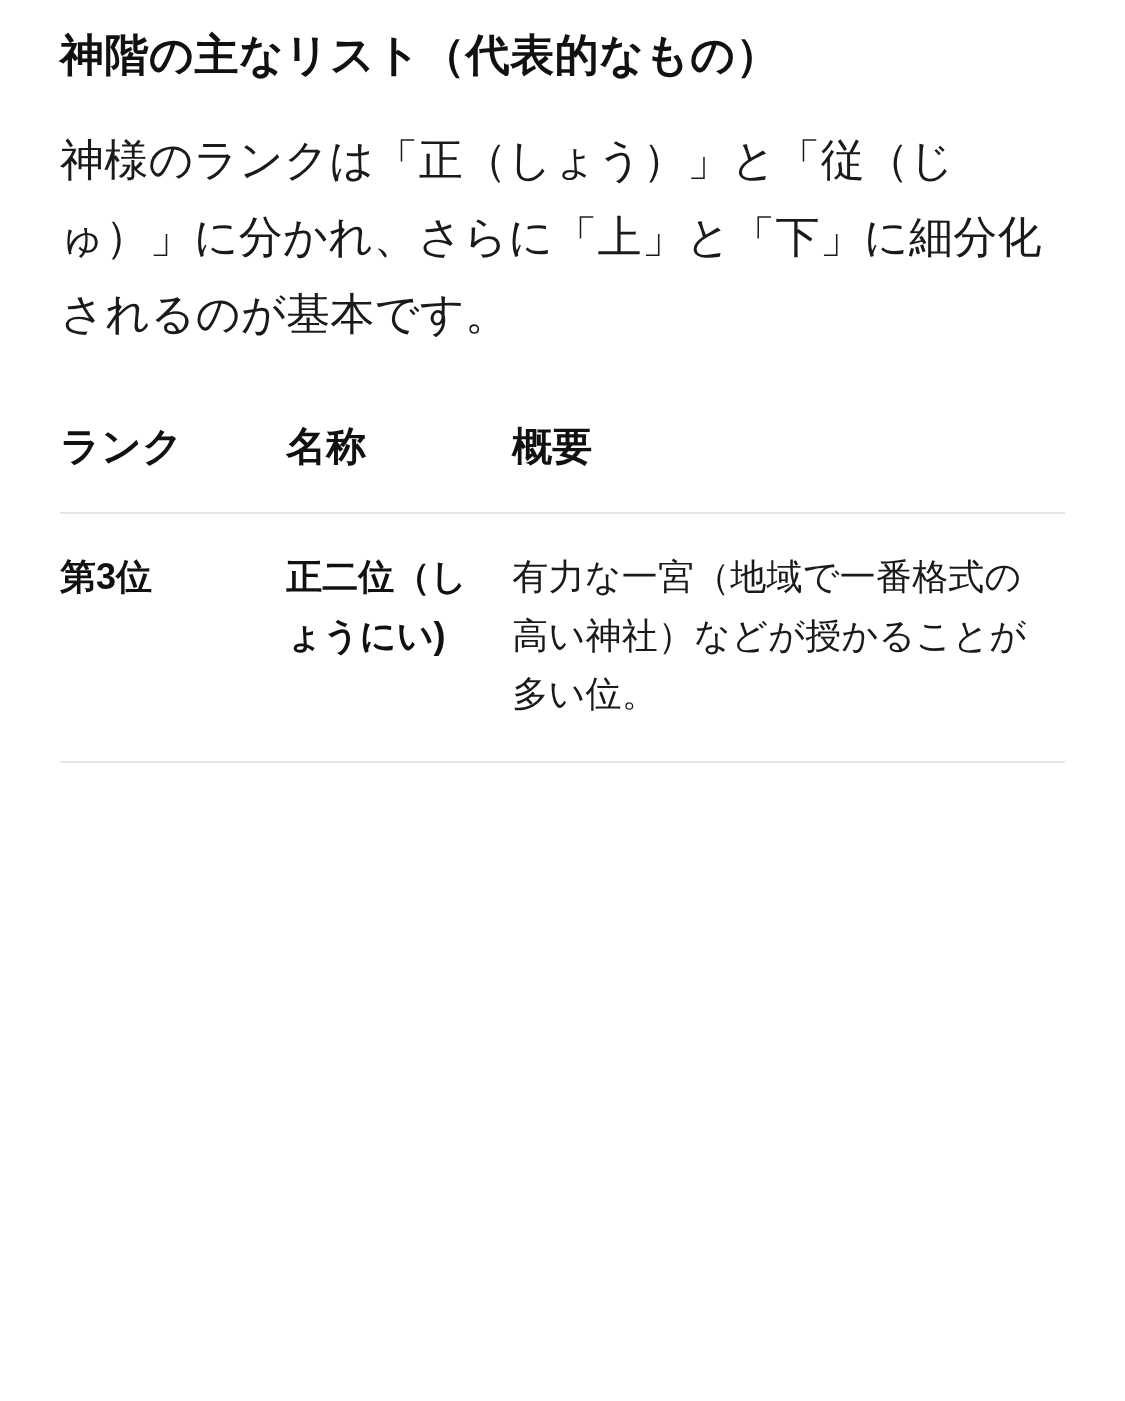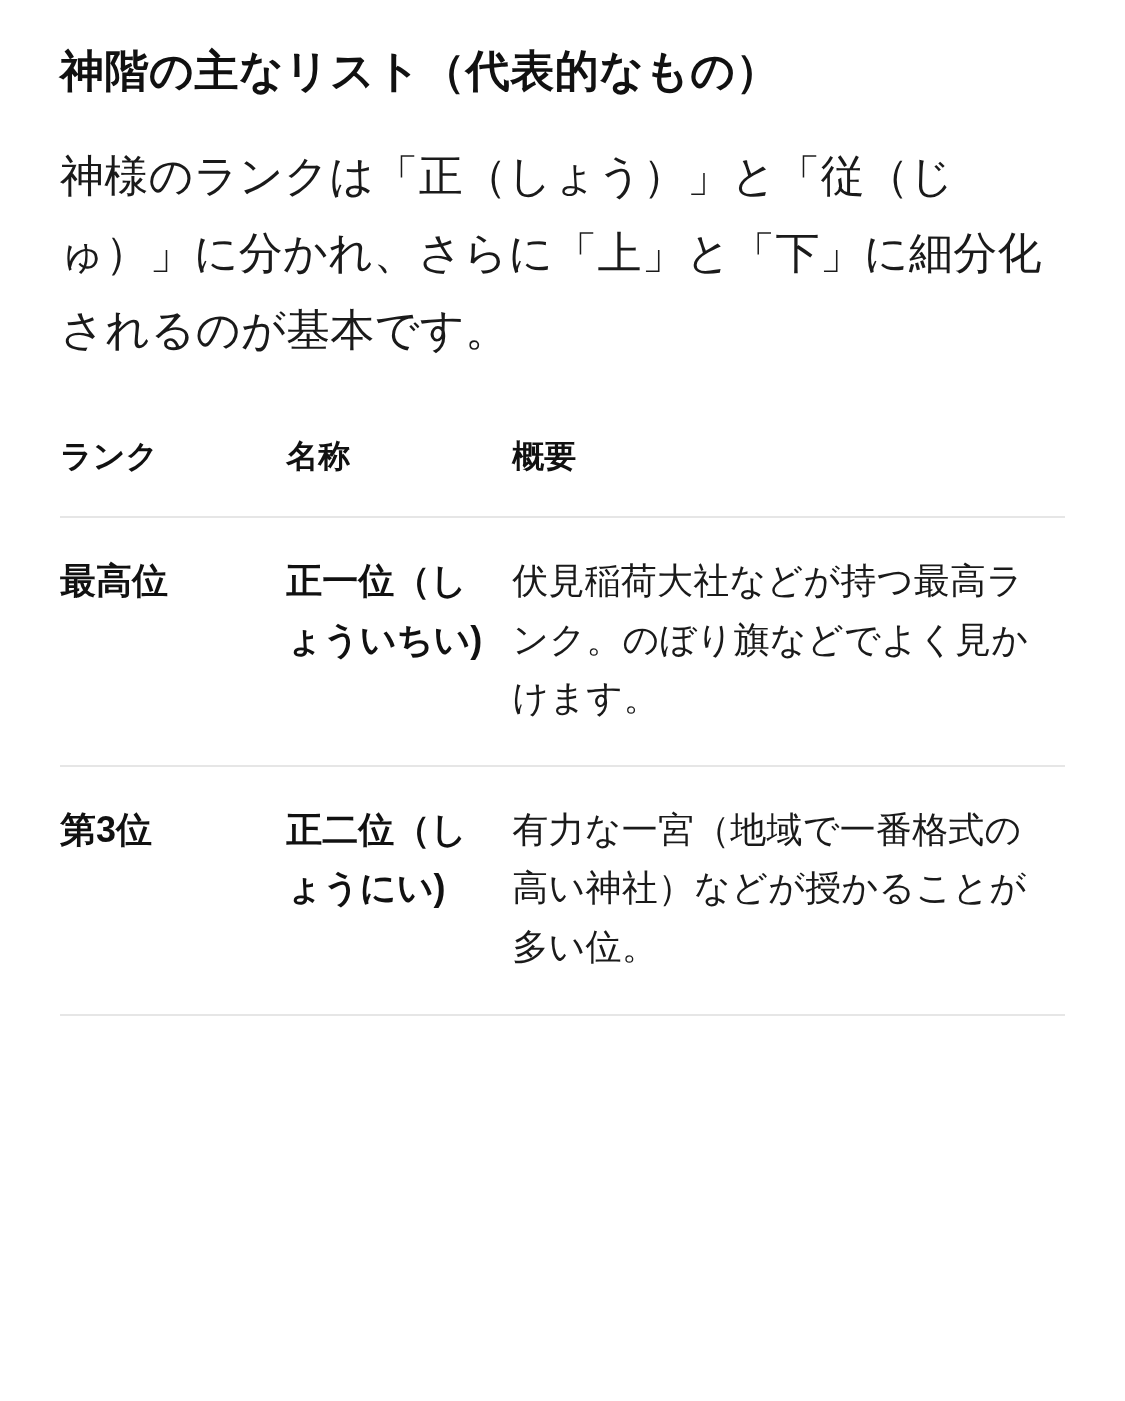--- a/index.html
+++ b/index.html
@@ -9,21 +9,21 @@
     background: #ffffff;
   }
   body {
     width: 1125px;
     min-height: 1401px;
     font-family: "Liberation Sans", "DejaVu Sans", sans-serif;
     color: #1a1a1a;
     -webkit-font-smoothing: antialiased;
   }
   .page {
-    padding: 42px 60px 0 60px;
+    padding: 26px 60px 0 60px;
     box-sizing: border-box;
   }
   h1.doc-title {
     font-size: 44px;
     line-height: 1.3;
     font-weight: bold;
     margin: 0 0 38px 0;
     letter-spacing: 0.5px;
     color: #111111;
   }
@@ -38,21 +38,21 @@
     width: 100%;
     border-collapse: collapse;
     table-layout: fixed;
   }
   table.rank-table col.col-rank { width: 22.5%; }
   table.rank-table col.col-name { width: 22.5%; }
   table.rank-table col.col-desc { width: 55%; }
 
   table.rank-table th {
     text-align: left;
-    font-size: 32px;
+    font-size: 40px;
     font-weight: bold;
     line-height: 1.5;
     padding: 0 20px 36px 0;
     vertical-align: top;
     color: #111111;
     border-bottom: 2px solid #e6e6e6;
   }
   table.rank-table td {
     text-align: left;
     font-size: 36px;
@@ -91,25 +91,20 @@
     </colgroup>
     <thead>
       <tr>
         <th>ランク</th>
         <th>名称</th>
         <th>概要</th>
       </tr>
     </thead>
     <tbody>
       <tr>
-        <td class="cell-rank">最高位</td>
-        <td class="cell-name">正一位（しょういちい)</td>
-        <td class="cell-desc">伏見稲荷大社などが持つ最高ランク。のぼり旗などでよく見かけます。</td>
-      </tr>
-      <tr>
         <td class="cell-rank">第3位</td>
         <td class="cell-name">正二位（しょうにい)</td>
         <td class="cell-desc">有力な一宮（地域で一番格式の高い神社）などが授かることが多い位。</td>
       </tr>
     </tbody>
   </table>
 
 </div>
 
 </body></html>

